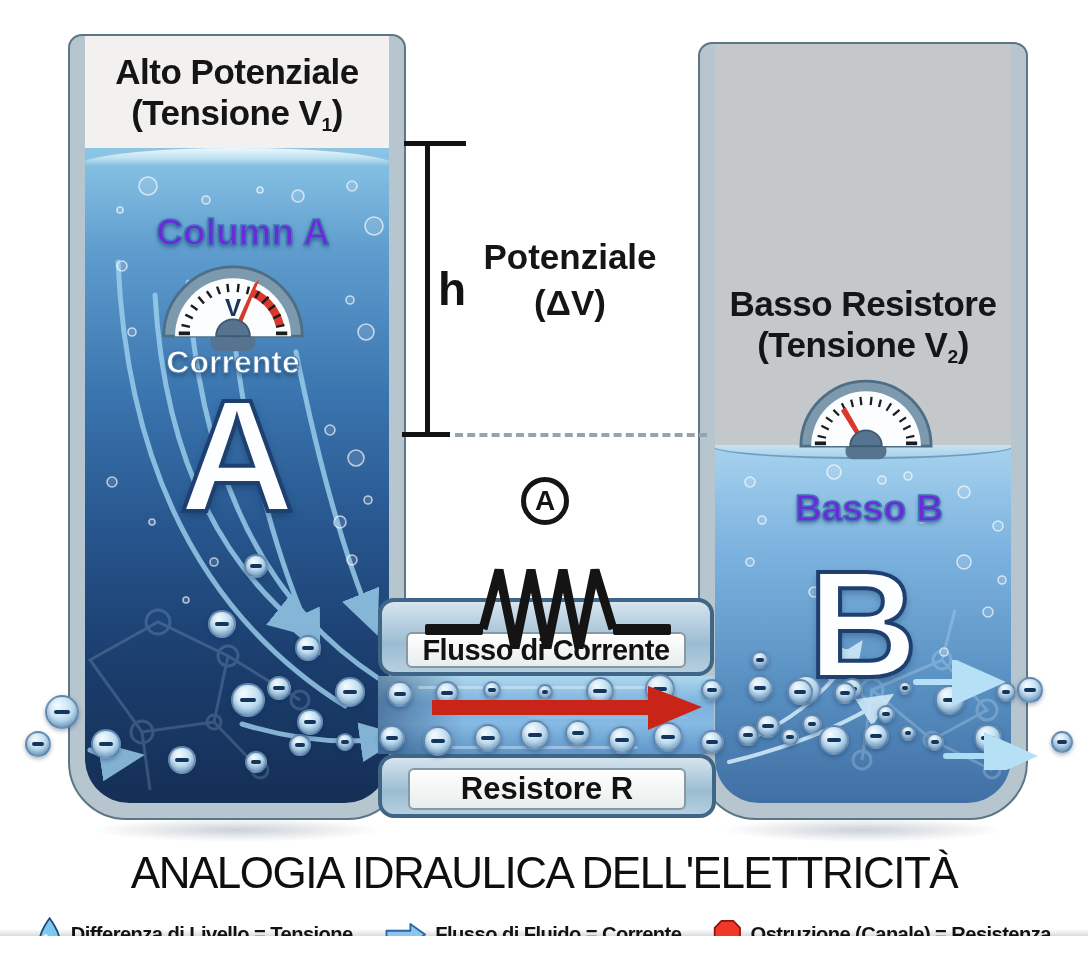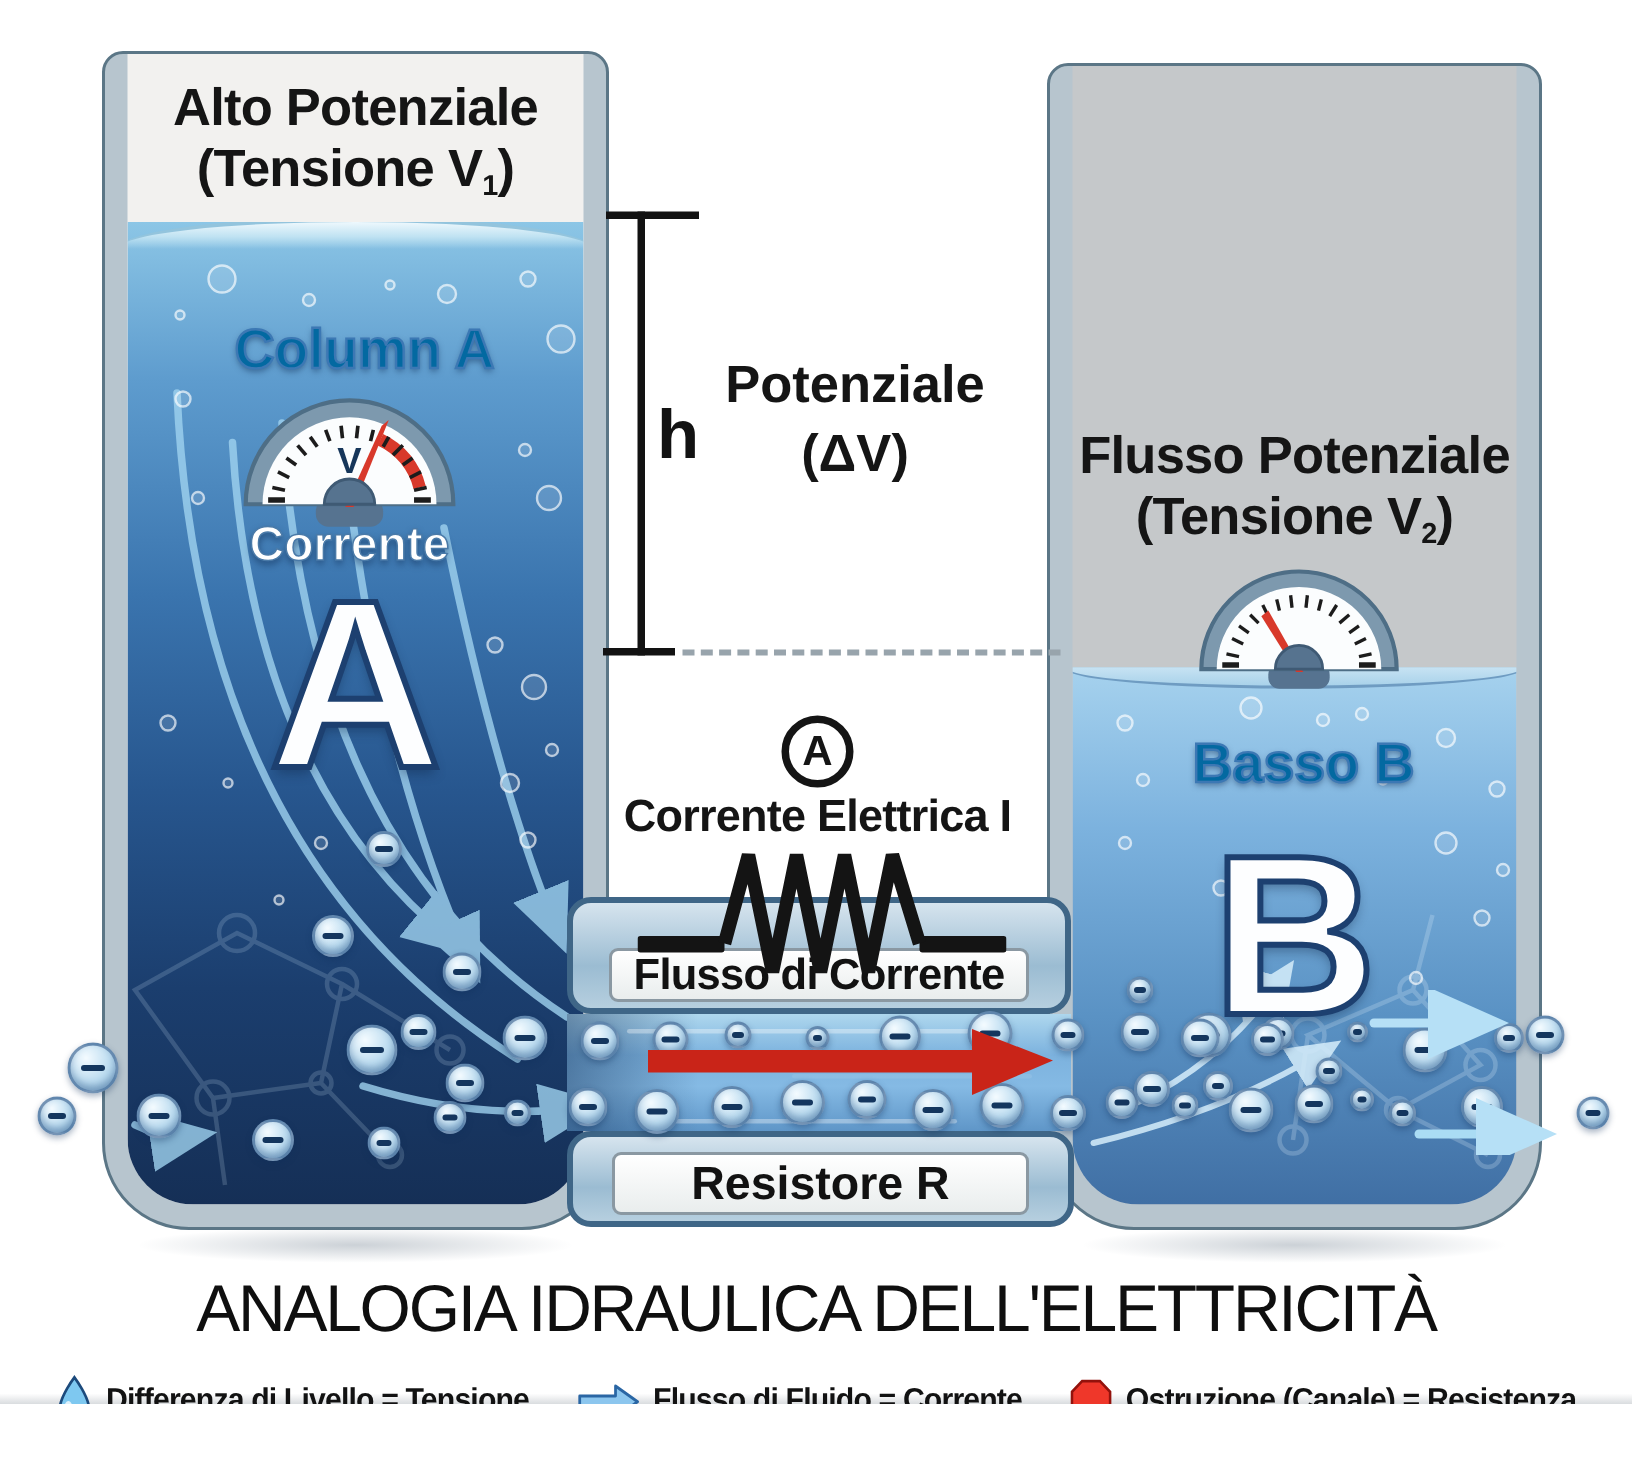--- a/index.html
+++ b/index.html
@@ -23,21 +23,21 @@
   #waterB::before{content:"";position:absolute;left:-4px;right:-4px;top:-12px;height:26px;border-radius:50%;
     background:linear-gradient(180deg,#dff0fa,#a9d2ea);border:2px solid #6f9cc2;box-sizing:border-box;}
   .beaker::after{content:"";position:absolute;left:6%;right:6%;bottom:-24px;height:24px;
     background:radial-gradient(ellipse at center,rgba(70,90,110,.28),rgba(70,90,110,0) 70%);}
   
   .col-header{position:absolute;left:0;right:0;text-align:center;color:#151515;font-weight:bold;
     font-size:35px;line-height:1.16;letter-spacing:-0.5px;z-index:8;}
   #headerA{top:16px;}
   #headerB{top:240px;}
   .sub{font-size:.55em;vertical-align:-0.3em;}
-  .col-label{position:absolute;left:12px;right:0;text-align:center;font-weight:bold;font-size:37px;color:#0369a1;
+  .col-label{position:absolute;left:12px;right:0;text-align:center;font-weight:bold;font-size:37px;color:#6d28d9;
     -webkit-text-stroke:1.6px #3c78b4;text-shadow:0 2px 4px rgba(15,45,85,.55);z-index:9;}
   #labelA{top:176px;}
   #labelB{top:444px;}
   .big-letter{position:absolute;left:0;right:0;text-align:center;font-weight:bold;line-height:1;color:#fdfeff;
     -webkit-text-stroke:4px #1d4070;text-shadow:0 4px 8px rgba(10,30,60,.4);z-index:9;}
   #letterA{top:340px;font-size:160px;}
   #letterB{top:504px;font-size:152px;}
   .gauge{position:absolute;z-index:10;}
   .gauge-caption{position:absolute;text-align:center;font-weight:bold;font-size:32px;color:#fff;
     -webkit-text-stroke:1px #4a7aa8;text-shadow:0 3px 5px rgba(15,45,85,.6);z-index:10;}
@@ -216,21 +216,21 @@
               <circle cx="229" cy="207" r="4"></circle>
             <circle cx="99" cy="147" r="5"></circle>
               <circle cx="167" cy="35" r="4"></circle>
               <circle cx="207" cy="75" r="3"></circle>
             <circle cx="287" cy="135" r="4"></circle>
               <circle cx="47" cy="75" r="4"></circle>
           </g>
         </svg>
       </div>
       <div class="col-header" id="headerB">
-        <div>Flusso Potenziale</div>
+        <div>Basso Resistore</div>
         <div><span>(Tensione V</span><span class="sub">2</span><span>)</span></div>
       </div>
 
       <svg class="gauge" style="left:81px;top:324px;" width="140" height="93" viewBox="0 0 150 100">
         <rect x="53" y="80" width="44" height="18" rx="8" fill="#567390"></rect>
         <path d="M5,84 A70,70 0 0 1 145,84 Z" fill="#7d99ae" stroke="#4e6e86" stroke-width="3"></path>
         <path d="M16,84 A59,59 0 0 1 134,84 Z" fill="#fbfdfe"></path>
         <g stroke="#1c1c1c" stroke-width="2.4">
           <line x1="23" y1="73" x2="32" y2="75"></line>
             <line x1="27" y1="62" x2="35" y2="66"></line>
@@ -262,21 +262,20 @@
   <div class="bracket" style="left:402px;top:432px;width:48px;height:5px;"></div>
   <div id="dash-line"></div>
   <div id="h-label">h</div>
   <div id="potential-text">
     <div>Potenziale</div>
     <div>(ΔV)</div>
   </div>
   <div id="ammeter">
       <span>A</span>
     </div>
-  <div id="current-label">Corrente Elettrica I</div>
 
   <svg id="resistor-svg" width="246" height="96" viewBox="0 0 246 96">
     <rect x="0" y="66" width="58" height="11" rx="2" fill="#141414"></rect>
     <rect x="188" y="66" width="58" height="11" rx="2" fill="#141414"></rect>
     <polyline points="58,71 74,12 90,90 106,12 122,90 138,12 154,90 170,12 188,71" stroke="#141414" stroke-width="9" fill="none"></polyline>
   </svg>
 
   <div id="channel">
     <div class="streak" style="left:40px;top:10px;width:240px;"></div>
     <div class="streak" style="left:60px;top:70px;width:200px;"></div>

